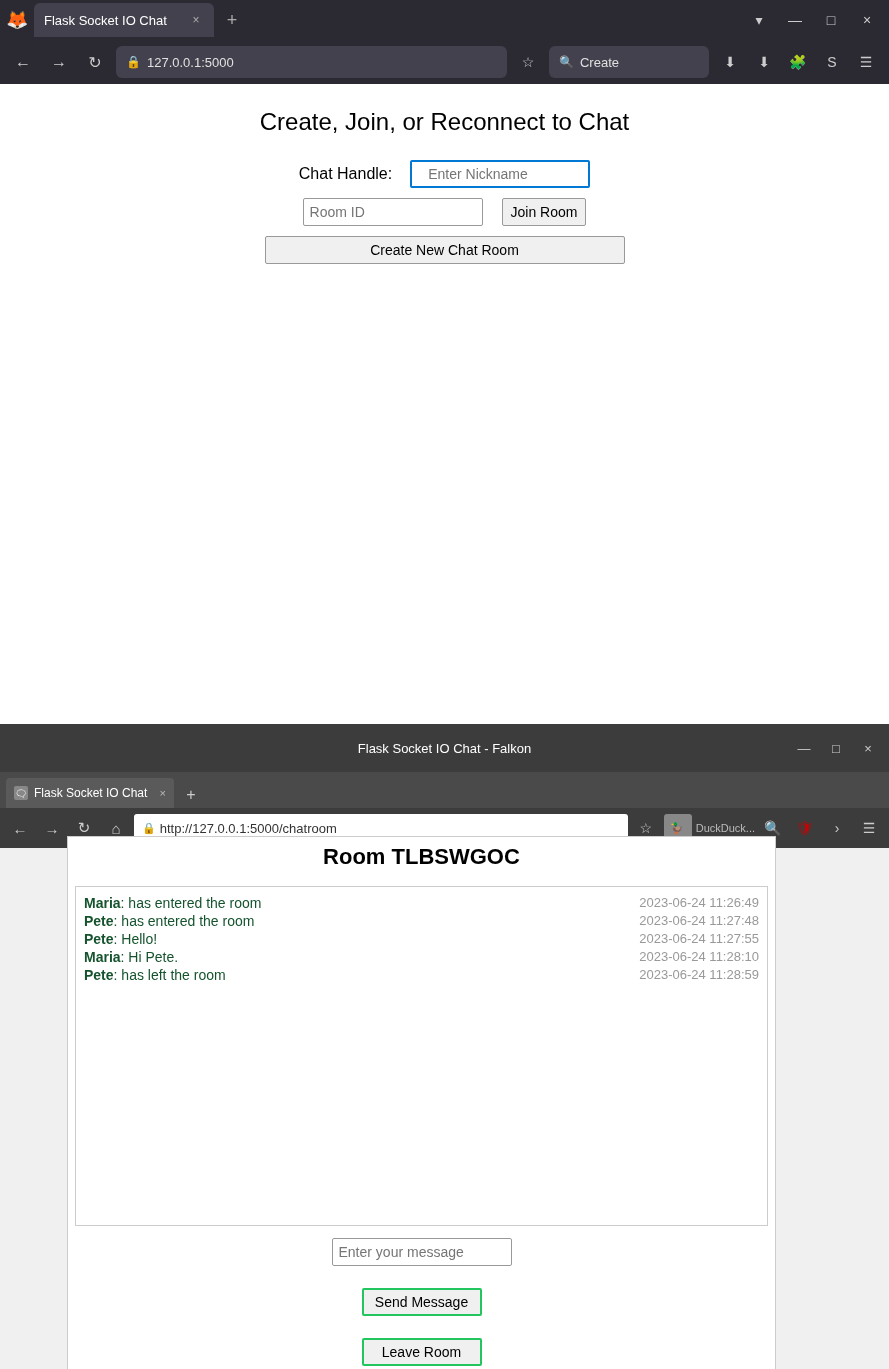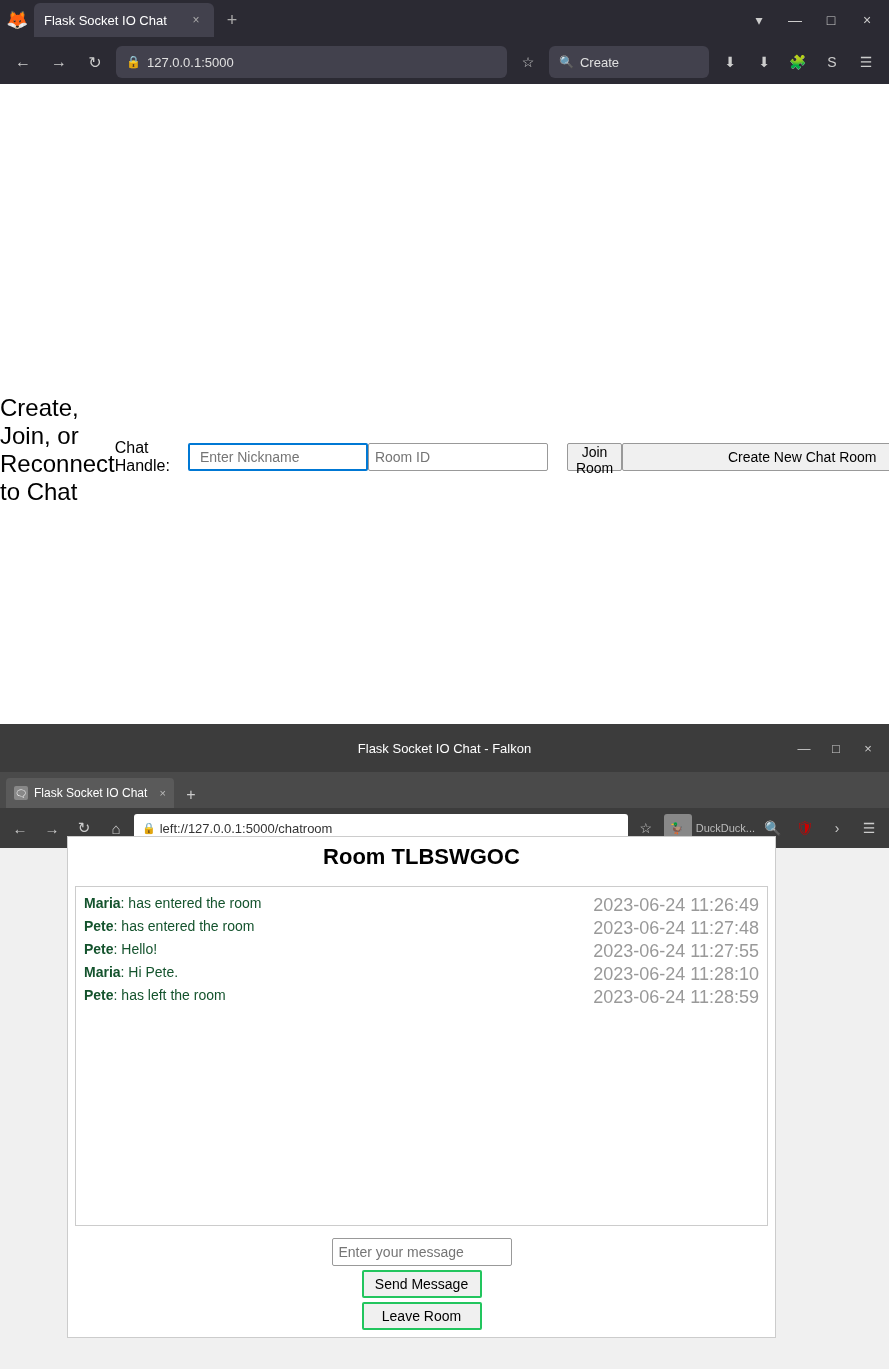--- a/index.html
+++ b/index.html
@@ -122,20 +122,21 @@
     }
 
     
     .firefox-page {
       position: absolute;
       top: 84px; left: 0;
       width: 889px;
       height: 731px;
       background: #fff;
       display: flex;
+      flex-direction: column;
       align-items: center;
       padding-top: 24px;
     }
     .page-title {
       font-size: 24px;
       font-weight: normal;
       margin-bottom: 24px;
       color: #000;
     }
     .form-row {
@@ -146,21 +147,21 @@
     .form-label {
       font-size: 16px;
       margin-right: 18px;
       color: #000;
     }
     .nickname-input {
       width: 180px;
       height: 28px;
       border: 2px solid #0078d4;
       border-radius: 2px;
-      padding: 0 10px;
+      padding: 0 16px;
       font-size: 14px;
       color: #aaa;
       outline: none;
     }
     .room-id-input {
       width: 180px;
       height: 28px;
       border: 1px solid #999;
       border-radius: 2px;
       padding: 0 6px;
@@ -323,26 +324,26 @@
       position: relative;
     }
     .chat-message {
       display: flex;
       justify-content: space-between;
       margin-bottom: 2px;
       font-size: 14px;
     }
     .chat-message-text { color: #14532d; }
     .chat-message-text strong { font-weight: bold; }
-    .chat-message-time { color: #999; font-size: 18px; }
+    .chat-message-time { color: #999; font-size: 13px; }
     .chat-input-area {
       display: flex;
       flex-direction: column;
       align-items: center;
-      gap: 4px;
+      gap: 22px;
     }
     .message-input {
       width: 180px;
       height: 28px;
       border: 1px solid #999;
       border-radius: 2px;
       padding: 0 6px;
       font-size: 14px;
       color: #aaa;
       outline: none;
@@ -444,21 +445,21 @@
     <div class="falkon-tab-new">+</div>
   </div>
 
   <div class="falkon-navbar">
     <div class="falkon-nav-btn">←</div>
     <div class="falkon-nav-btn">→</div>
     <div class="falkon-nav-btn">↻</div>
     <div class="falkon-nav-btn">⌂</div>
     <div class="falkon-url-bar">
       <span style="color:#888;font-size:11px;">🔒</span>
-      <span>left://127.0.0.1:5000/chatroom</span>
+      <span>http://127.0.0.1:5000/chatroom</span>
     </div>
     <div class="falkon-toolbar-right">
       <div class="falkon-toolbar-icon">☆</div>
       <div class="falkon-toolbar-icon" style="font-size:11px;color:#fff;background:#888;border-radius:3px;padding:1px 3px;">🦆</div>
       <span style="color:#bbb;font-size:11px;">DuckDuck...</span>
       <div class="falkon-toolbar-icon">🔍</div>
       <div class="falkon-toolbar-icon" style="color:#c00;">🛡</div>
       <div class="falkon-toolbar-icon">›</div>
       <div class="falkon-toolbar-icon">☰</div>
     </div>

